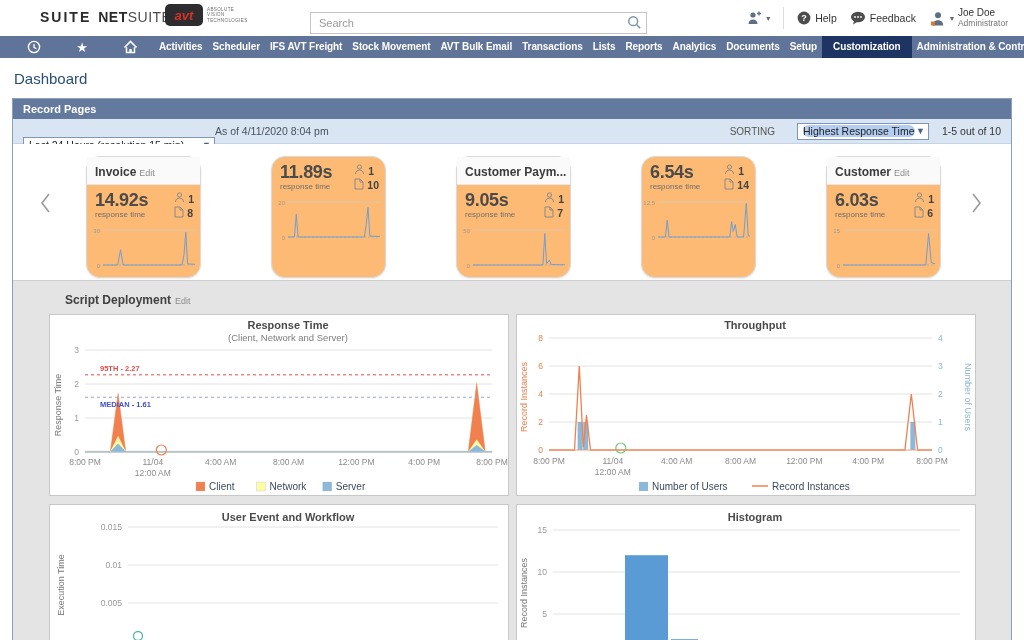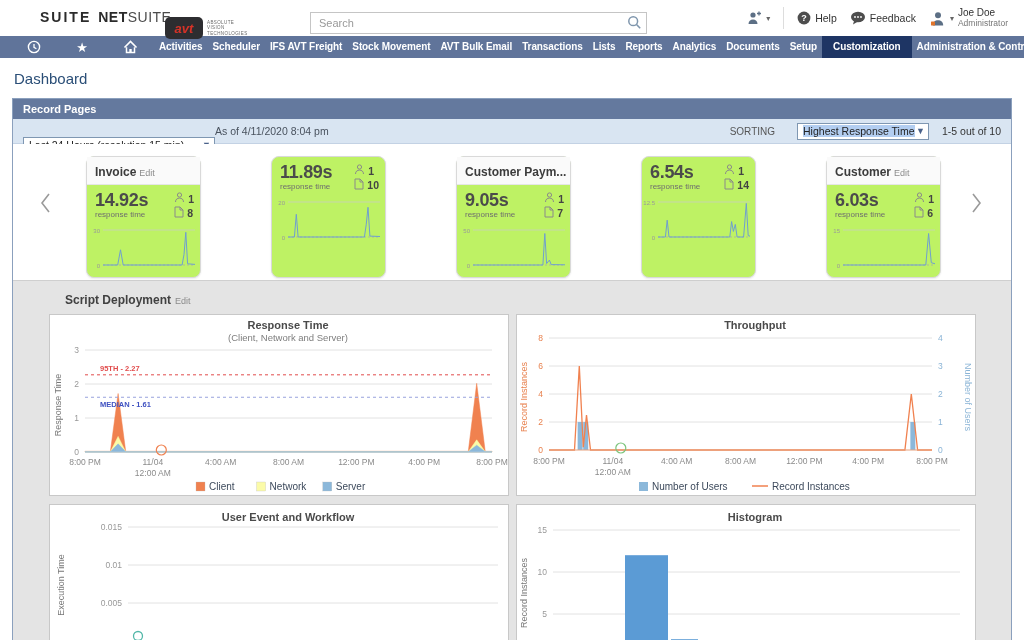--- a/index.html
+++ b/index.html
@@ -5,21 +5,21 @@
   * { margin:0; padding:0; box-sizing:border-box; }
   html,body { width:1024px; height:640px; overflow:hidden; background:#fff;
     font-family:"Liberation Sans","DejaVu Sans",sans-serif; }
 
   
   .topbar { position:relative; height:36px; background:#fff; }
   .oracle-logo { position:absolute; left:40px; top:9px; font-size:14px; color:#2b2b2b; white-space:nowrap; }
   .oracle-logo .o1 { font-weight:800; letter-spacing:2px; }
   .oracle-logo .o2 { font-weight:800; margin-left:7px; letter-spacing:.5px; }
   .oracle-logo .o3 { font-weight:400; color:#4b4b4b; letter-spacing:.5px; }
-  .avt-logo { position:absolute; left:165px; top:17px; display:flex; align-items:center; }
+  .avt-logo { position:absolute; left:165px; top:4px; display:flex; align-items:center; }
   .avt-box { width:38px; height:22px; background:#2d2d30; border-radius:5px; display:flex; align-items:center; justify-content:center; }
   .avt-box span { color:#d53227; font-weight:800; font-style:italic; font-size:13px; }
   .avt-sub { margin-left:4px; font-size:4.5px; line-height:5.5px; color:#6a6a6a; letter-spacing:.4px; }
   .search-wrap { position:absolute; left:310px; top:12px; width:337px; height:22px; }
   .search-wrap input { width:100%; height:100%; border:1px solid #c5c5c5; padding:0 26px 0 8px; font-size:11px; color:#333;
     font-family:inherit; outline:none; }
   .search-wrap input::placeholder { color:#999; }
   .search-icon { position:absolute; right:5px; top:3px; }
   .top-right { position:absolute; right:16px; top:0; height:36px; display:flex; align-items:center; gap:13px; }
   .tr-item { display:flex; align-items:center; gap:4px; font-size:10.5px; color:#333; cursor:pointer; }
@@ -43,30 +43,30 @@
   .page-title { margin:12px 0 11px 2px; font-size:15px; font-weight:normal; color:#2a4e77; }
 
   .portlet { border:1px solid #8ba0bd; }
   .portlet-header { height:20px; background:#64799e; color:#fff; font-size:11px; font-weight:bold; line-height:20px; padding-left:10px; }
   .toolbar { height:25px; background:#d9e5f2; border-bottom:1px solid #c3d2e4; display:flex; align-items:center; padding:0 10px; font-size:10.5px; color:#333; }
   .sel { position:relative; background:#fff; border:1px solid #7f97b2; height:17px; display:flex; align-items:center;
     padding:0 16px 0 5px; font-size:10.5px; color:#222; cursor:pointer; white-space:nowrap; }
   .sel .sel-caret { position:absolute; right:3px; top:2px; font-size:9px; color:#49618a; }
   .sel.range { width:192px;margin-top:28px; }
   .sel.sorting { width:132px; }
-  .sel.sorting .hl { background:#b3cef1; }
+  .sel.sorting .hl { background:#b3cef1;border-radius:6px; }
   .as-of { color:#44506033; color:#49525e; }
   .toolbar .spacer { margin-left:auto; }
   .sorting-label { font-size:10px; color:#555; margin-right:22px; }
   .pagination { margin-left:13px; color:#333; }
 
   
   .cards-row { position:relative; height:136px; background:#fff; }
   .cards { display:flex; gap:70px; padding:12px 0 0 73px; }
-  .card { width:115px; background:#bef264; border:1px solid #d9d9d9; border-radius:8px; box-shadow:0 1px 2px rgba(0,0,0,.08); cursor:pointer; }
+  .card { width:115px; background:#fdba74; border:1px solid #d9d9d9; border-radius:14px; box-shadow:0 1px 2px rgba(0,0,0,.08); cursor:pointer; }
   .card-head { background:#fafafa; border-bottom:1px solid #e6e6e6; padding:5px 8px 4px 8px; white-space:nowrap; overflow:hidden; }
   .card-head .rec { font-size:12px; font-weight:bold; color:#3c3c3c; }
   .card-head .act { font-size:9px; color:#8b8b8b; margin-left:3px; }
   .card-body { display:flex; justify-content:space-between; padding:5px 6px 0 8px; }
   .card-time .tv { font-size:18px; font-weight:bold; color:#4b4b4b; letter-spacing:-.3px; }
   .card-time .tl { font-size:8px; color:#6e6e6e; margin-top:-1px; }
   .card-stats { padding-top:2px; }
   .card-stat { display:flex; align-items:center; gap:3px; font-size:10.5px; font-weight:bold; color:#444; line-height:13px; }
   .chev { position:absolute; top:48px; background:none; border:none; cursor:pointer; }
   .chev.left { left:26px; } .chev.right { right:28px; }

